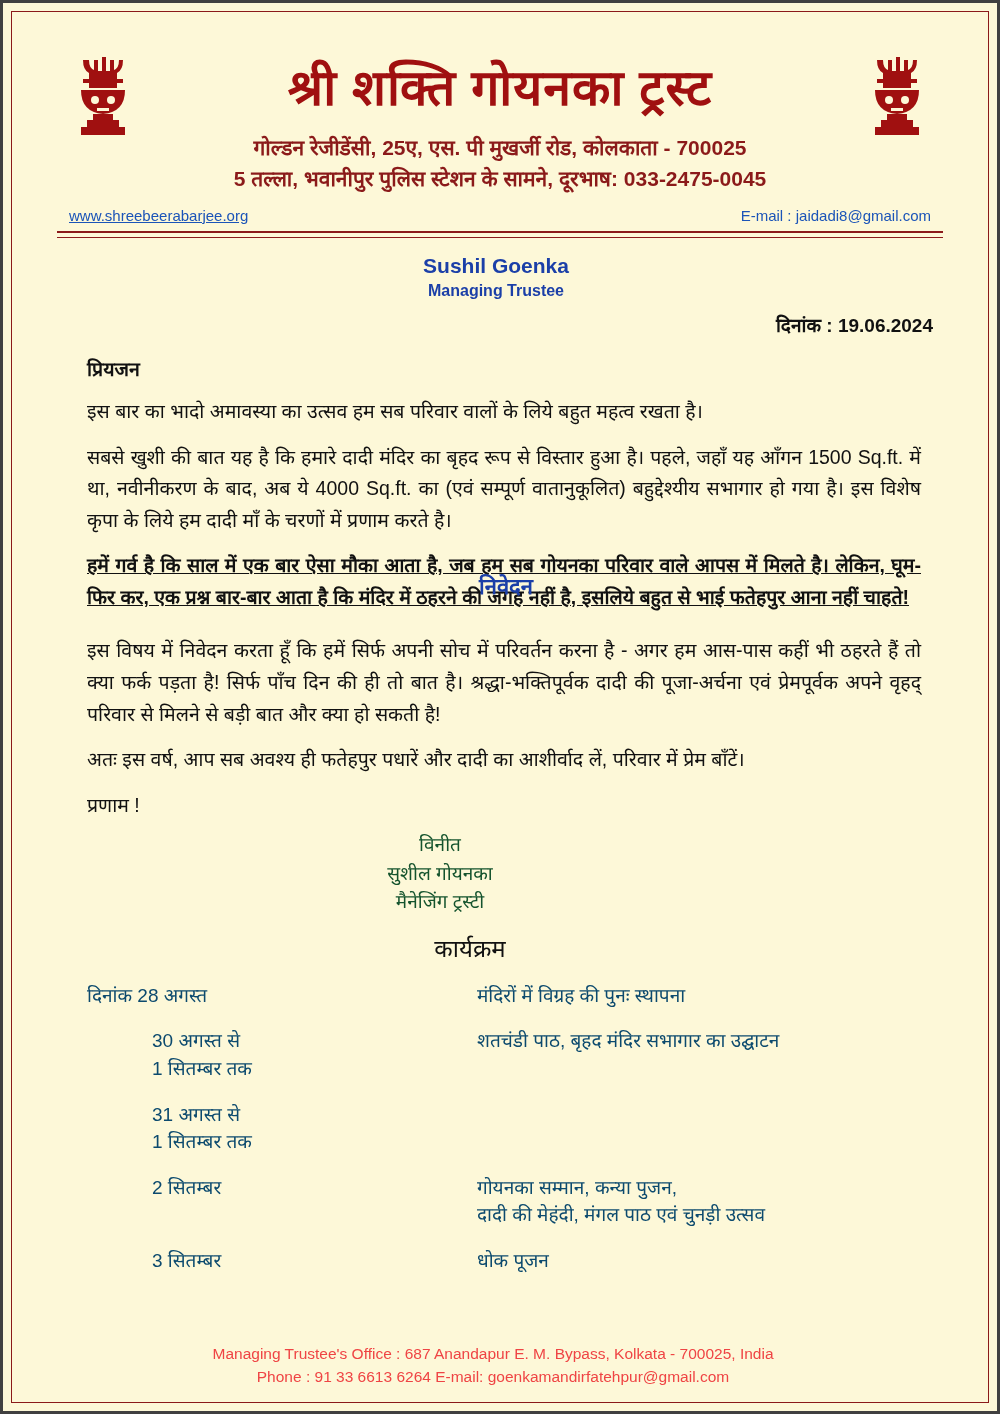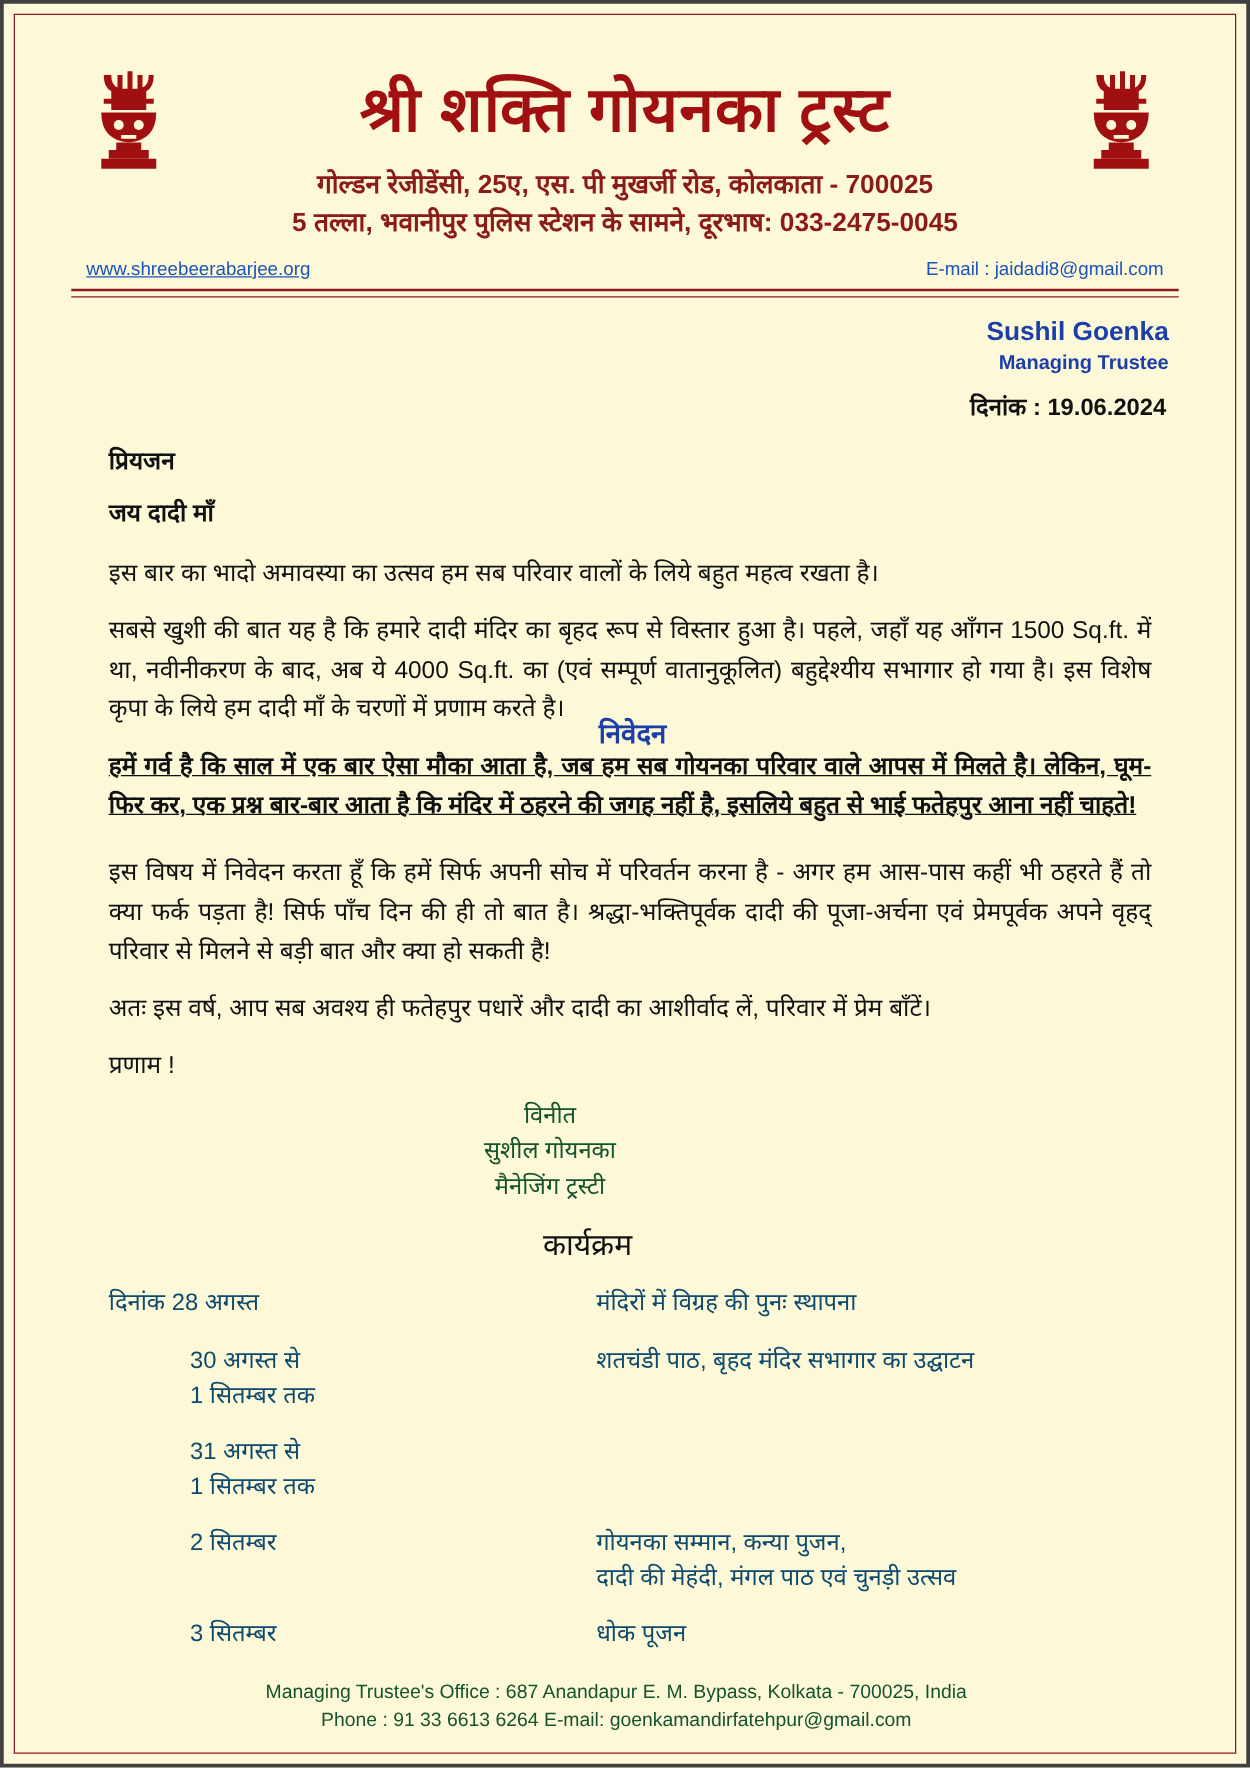--- a/index.html
+++ b/index.html
@@ -84,21 +84,21 @@
   }
   .rule-double {
     margin-top: 7px;
     border-top: 2px solid #8b1a1a;
     border-bottom: 1px solid #8b1a1a;
     height: 4px;
   }
 
   
   .sig-block {
-    text-align: right;
+    text-align: center;
     color: #1b3fa8;
     margin-top: 14px;
     line-height: 1.35;
     padding-right: 8px;
   }
   .sig-name {
     font-size: 21px;
     font-weight: bold;
   }
   .sig-role {
@@ -184,21 +184,21 @@
     line-height: 1.45;
   }
 
   
   .footer {
     position: absolute;
     left: 0; right: 14px;
     bottom: 14px;
     text-align: center;
     font-size: 15.5px;
-    color: #14532d;
+    color: #ef4444;
     line-height: 1.45;
   }
 </style>
 </head>
 <body>
 
 <div class="page">
   <div class="inner">
     <div class="content">
 
@@ -255,21 +255,20 @@
         <div class="sig-block">
           <div class="sig-name">Sushil Goenka</div>
           <div class="sig-role">Managing Trustee</div>
         </div>
         <div class="nivedan">निवेदन</div>
         <div class="date-line">दिनांक : 19.06.2024</div>
       </div>
 
       <div class="body-text">
         <p class="p-greet">प्रियजन</p>
-        <p class="p-jai">जय दादी माँ</p>
         <p>इस बार का भादो अमावस्या का उत्सव हम सब परिवार वालों के लिये बहुत महत्व रखता है।</p>
         <p>सबसे खुशी की बात यह है कि हमारे दादी मंदिर का बृहद रूप से विस्तार हुआ है। पहले, जहाँ यह आँगन 1500 Sq.ft. में था, नवीनीकरण के बाद, अब ये 4000 Sq.ft. का (एवं सम्पूर्ण वातानुकूलित) बहुद्देश्यीय सभागार हो गया है। इस विशेष कृपा के लिये हम दादी माँ के चरणों में प्रणाम करते है।</p>
         <p class="p-underline">हमें गर्व है कि साल में एक बार ऐसा मौका आता है, जब हम सब गोयनका परिवार वाले आपस में मिलते है। लेकिन, घूम-फिर कर, एक प्रश्न बार-बार आता है कि मंदिर में ठहरने की जगह नहीं है,  इसलिये बहुत से भाई फतेहपुर आना नहीं चाहते!</p>
         <p>इस विषय में निवेदन करता हूँ कि हमें सिर्फ अपनी सोच में परिवर्तन करना है - अगर हम आस-पास कहीं भी ठहरते हैं तो क्या फर्क पड़ता है! सिर्फ पाँच दिन की ही तो बात है। श्रद्धा-भक्तिपूर्वक दादी की पूजा-अर्चना एवं प्रेमपूर्वक अपने वृहद् परिवार से मिलने से बड़ी बात और क्या हो सकती है!</p>
         <p>अतः इस वर्ष, आप सब अवश्य ही फतेहपुर पधारें और दादी का आशीर्वाद लें, परिवार में प्रेम बाँटें।</p>
         <p class="p-pranam">प्रणाम !</p>
       </div>
 
       <div class="closing">
         <div>विनीत</div>

